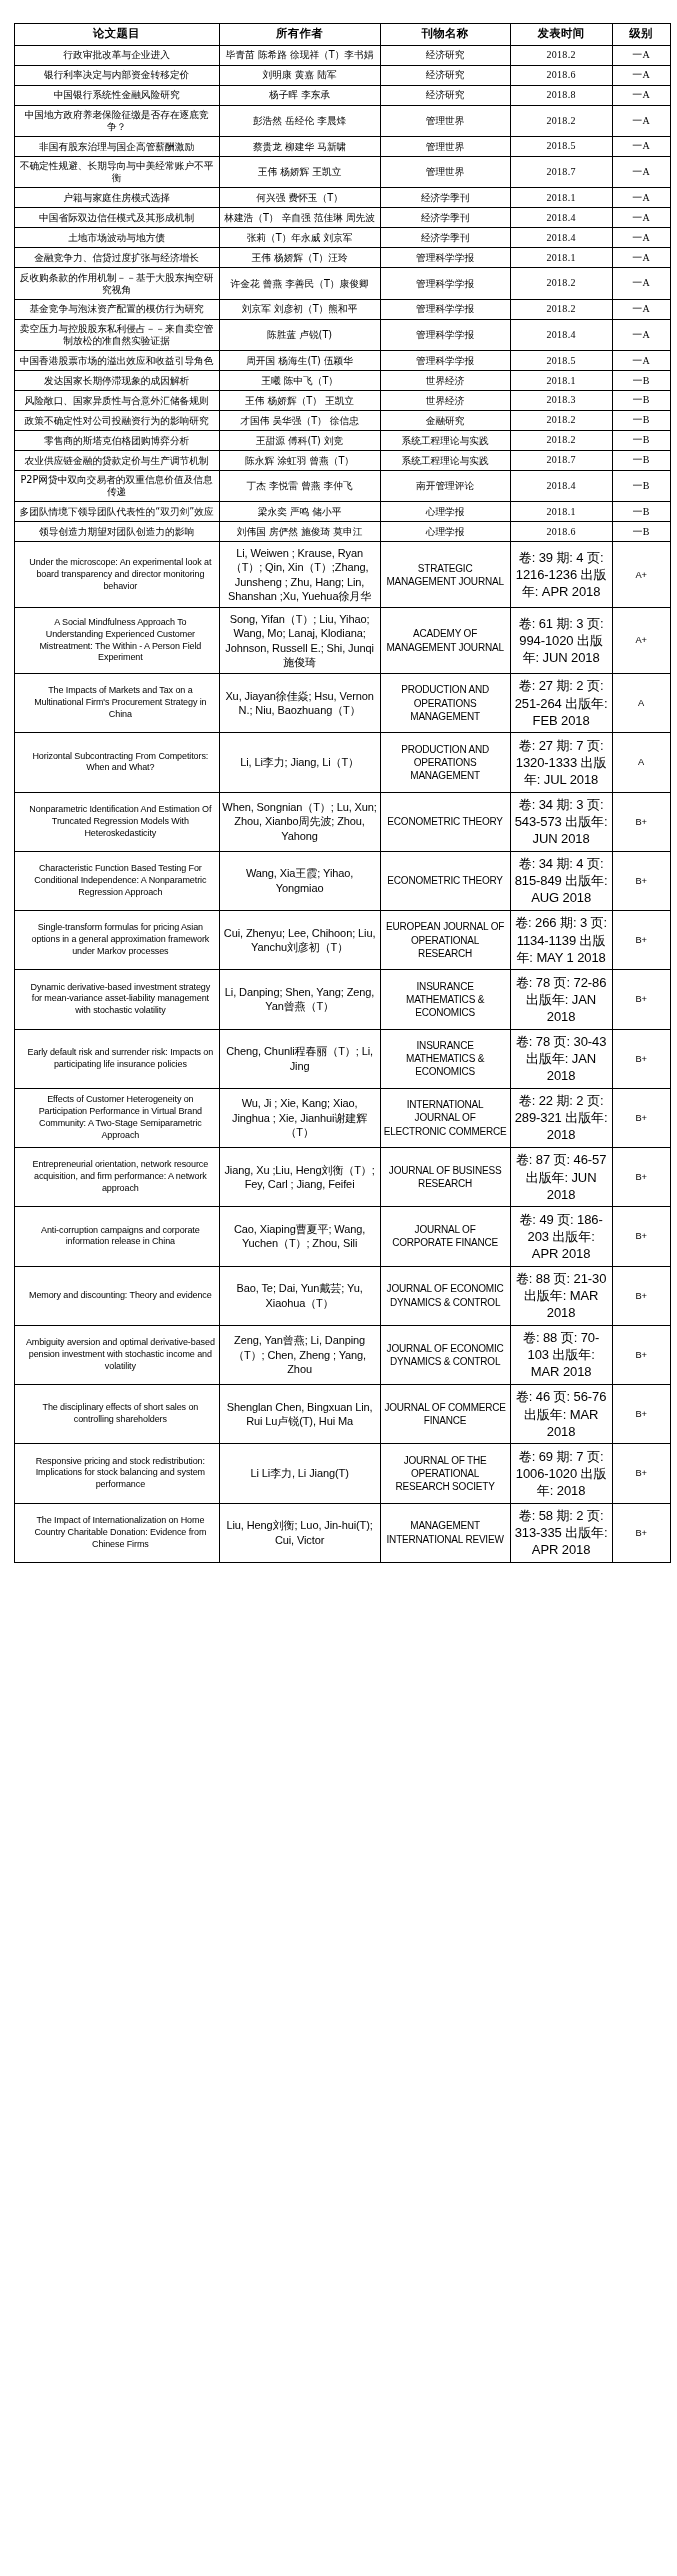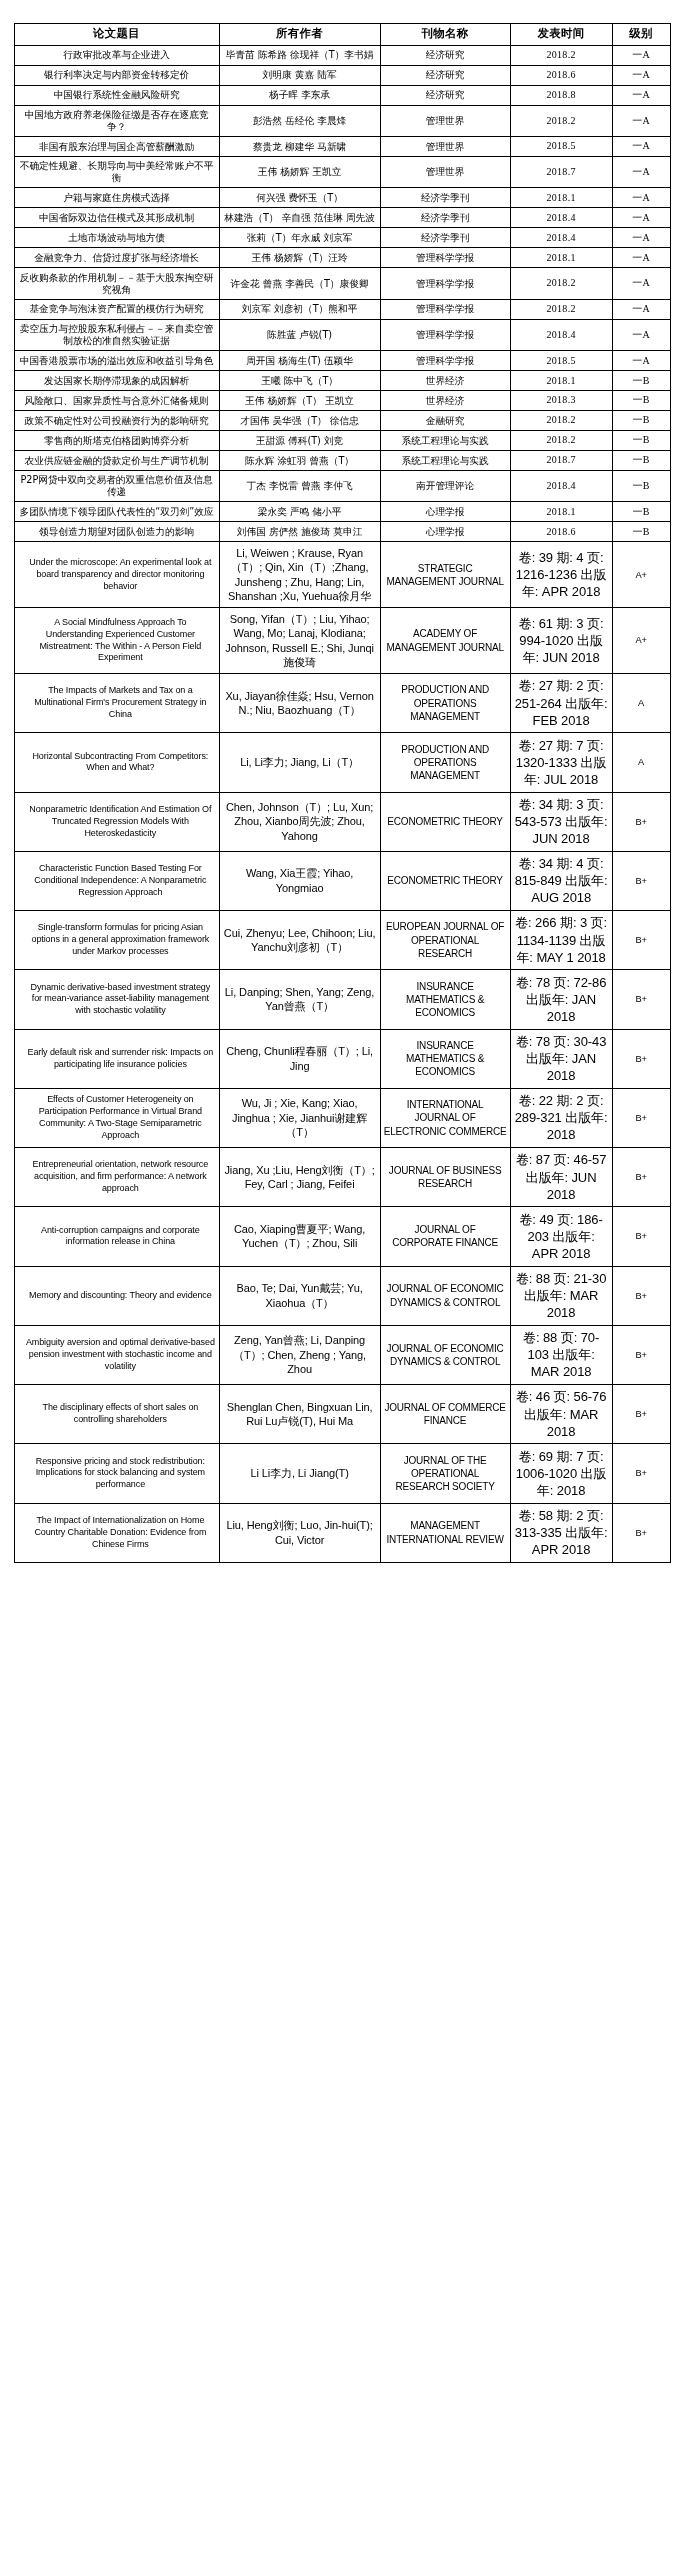--- a/index.html
+++ b/index.html
@@ -294,21 +294,21 @@
         </tr>
         <tr class="en">
           <td class="title">Horizontal Subcontracting From Competitors: When and What?</td>
           <td class="authors">Li, Li李力; Jiang, Li（T）</td>
           <td class="journal">PRODUCTION AND OPERATIONS MANAGEMENT</td>
           <td class="date">卷: 27 期: 7 页: 1320-1333 出版年: JUL 2018</td>
           <td class="level">A</td>
         </tr>
         <tr class="en">
           <td class="title">Nonparametric Identification And Estimation Of Truncated Regression Models With Heteroskedasticity</td>
-          <td class="authors">Chen, Johnson（T）; Lu, Xun; Zhou, Xianbo周先波; Zhou, Yahong</td>
+          <td class="authors">When, Songnian（T）; Lu, Xun; Zhou, Xianbo周先波; Zhou, Yahong</td>
           <td class="journal">ECONOMETRIC THEORY</td>
           <td class="date">卷: 34 期: 3 页: 543-573 出版年: JUN 2018</td>
           <td class="level">B+</td>
         </tr>
         <tr class="en">
           <td class="title">Characteristic Function Based Testing For Conditional Independence: A Nonparametric Regression Approach</td>
           <td class="authors">Wang, Xia王霞; Yihao, Yongmiao</td>
           <td class="journal">ECONOMETRIC THEORY</td>
           <td class="date">卷: 34 期: 4 页: 815-849 出版年: AUG 2018</td>
           <td class="level">B+</td>

